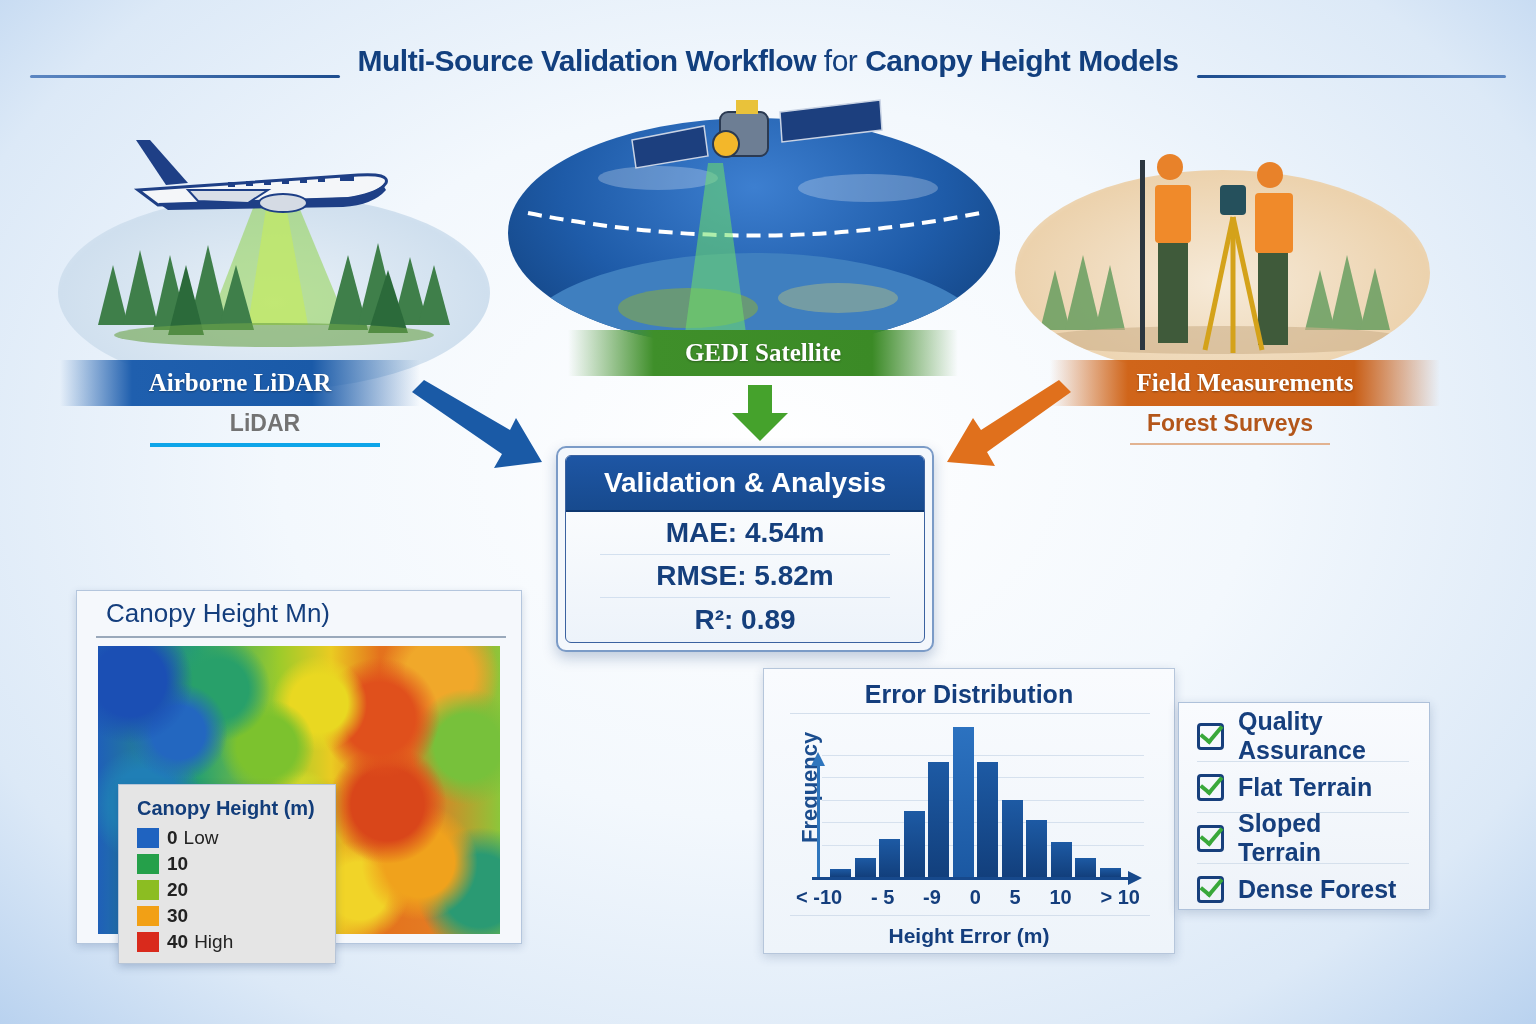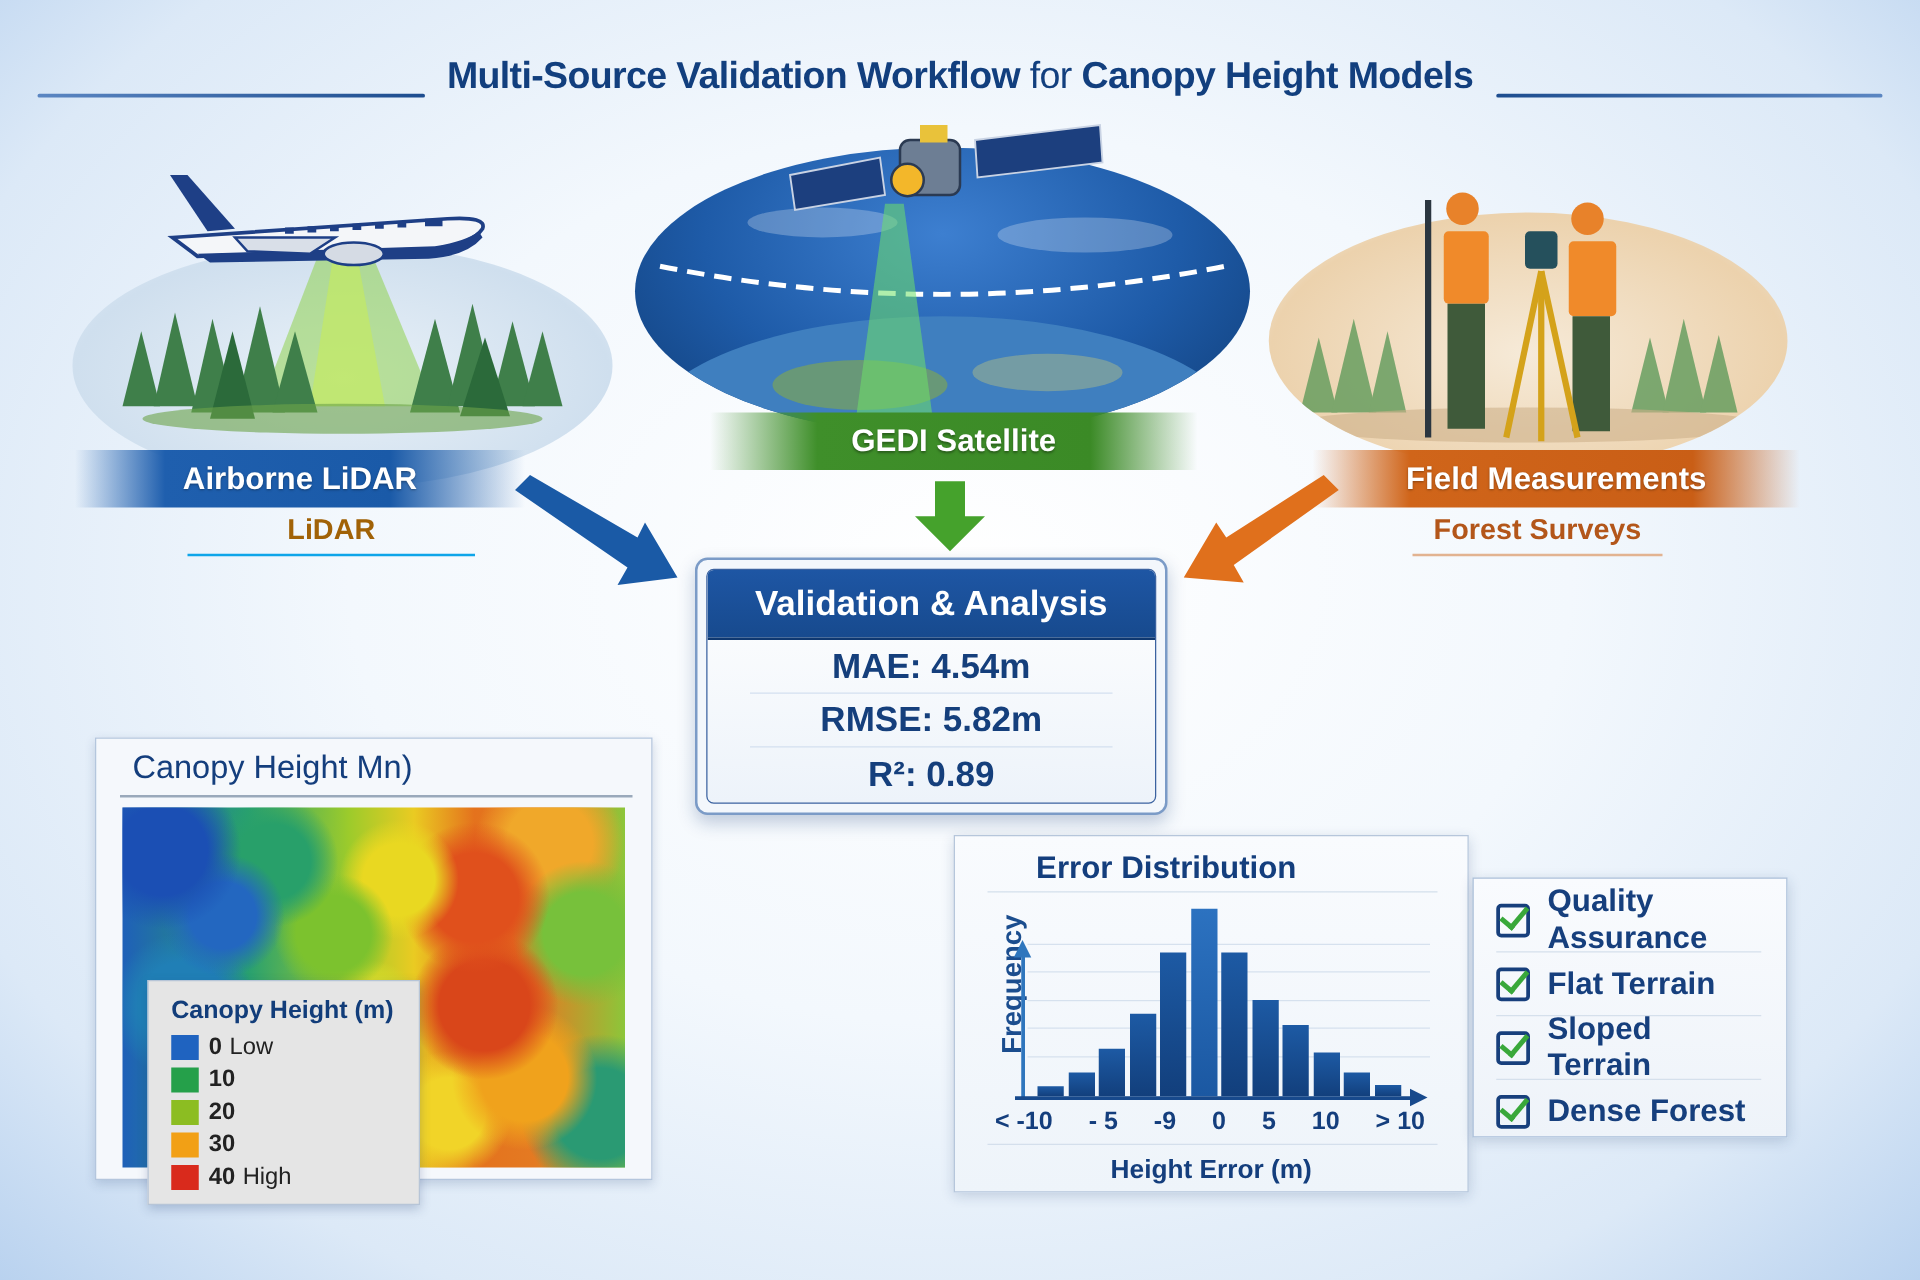--- a/index.html
+++ b/index.html
@@ -19,26 +19,26 @@
   .title-text { font-family: "Liberation Sans", sans-serif; font-weight: bold; font-size: 30px; color: #123f7e; letter-spacing: -0.5px; white-space: nowrap; }
   .title-text .thin { font-weight: normal; }
 
   
   .scene { border-radius: 50%; overflow: hidden; }
   .scene-lidar { left: 58px; top: 195px; width: 432px; height: 195px; background: radial-gradient(ellipse at 50% 55%, #e9f1f8 0%, #cfdfee 70%, rgba(200,220,240,0) 100%); }
   .scene-gedi { left: 508px; top: 118px; width: 492px; height: 230px; background: radial-gradient(ellipse at 50% 30%, #3d7fd0 0%, #1e5ba8 55%, #164a8c 80%, rgba(120,160,210,0.4) 100%); }
   .scene-field { left: 1015px; top: 170px; width: 415px; height: 205px; background: radial-gradient(ellipse at 50% 55%, #f6ead8 0%, #ecd2ad 70%, rgba(240,220,190,0) 100%); }
 
   
-  .banner { height: 46px; display: flex; align-items: center; justify-content: center; color: #fff; font-weight: bold; font-size: 25px; text-shadow: 0 1px 2px rgba(0,0,0,0.35); }
+  .banner { height: 46px; display: flex; align-items: center; justify-content: center; color: #fff; font-weight: bold; font-size: 25px; text-shadow: 0 1px 2px rgba(0,0,0,0.35); font-family: Liberation Serif, serif; }
   .banner-lidar { left: 60px; top: 360px; width: 360px; background: linear-gradient(90deg, rgba(30,90,170,0) 0%, #1f5fae 20%, #1a5aa8 70%, rgba(30,90,170,0) 100%); }
   .banner-gedi { left: 568px; top: 330px; width: 390px; background: linear-gradient(90deg, rgba(70,150,40,0) 0%, #3f8f2a 22%, #3b8a26 78%, rgba(70,150,40,0) 100%); }
   .banner-field { left: 1050px; top: 360px; width: 390px; background: linear-gradient(90deg, rgba(210,100,20,0) 0%, #d0651a 20%, #c95e16 78%, rgba(210,100,20,0) 100%); }
   .subtitle { font-size: 23px; font-weight: bold; text-align: center; padding-bottom: 6px; }
-  .subtitle-lidar { left: 150px; top: 410px: ; top: 410px; width: 230px; color: #a16207; border-bottom: 2px solid #0ea5e9; }
+  .subtitle-lidar { left: 150px; top: 410px: ; top: 410px; width: 230px; color: #737373; border-bottom: 4px solid #0ea5e9; }
   .subtitle-field { left: 1130px; top: 410px; width: 200px; color: #b3561a; border-bottom: 2px solid #e2b391; }
 
   
   .val-box { left: 556px; top: 446px; width: 378px; height: 206px; background: #f3f7fc; border: 2px solid #7b9bc7; border-radius: 10px; box-shadow: 0 6px 14px rgba(20,60,120,0.25); padding: 7px; }
   .val-inner { width: 100%; height: 100%; border: 1px solid #3b62a0; border-radius: 6px; background: linear-gradient(#ffffff, #edf3fa); overflow: hidden; text-align: center; }
   .val-head { height: 56px; background: linear-gradient(#1e56a4, #174a8e); color: #fff; font-weight: bold; font-size: 28px; display: flex; align-items: center; justify-content: center; border-bottom: 2px solid #0f3870; }
   .val-row { height: 43px; display: flex; align-items: center; justify-content: center; font-weight: bold; font-size: 28px; color: #153f7c; margin: 0 34px; border-bottom: 1px solid #d3e0ef; }
   .val-row:last-child { border-bottom: none; }
 
   
@@ -64,21 +64,21 @@
       linear-gradient(90deg, #1f60b8 0%, #28a070 25%, #9ccb2b 45%, #eacb22 58%, #e4721d 70%, #e47a22 82%, #8cc63a 100%);
   }
   .legend { left: 118px; top: 784px; width: 218px; height: 180px; background: #e5e5e5; border: 1px solid #b7c5d7; box-shadow: 0 3px 8px rgba(30,60,110,0.25); padding: 12px 0 0 18px; }
   .legend-title { font-size: 20px; font-weight: bold; color: #123d7a; margin-bottom: 5px; }
   .legend-item { display: flex; align-items: center; height: 26px; font-size: 19px; color: #222; }
   .legend-swatch { width: 22px; height: 20px; margin-right: 8px; }
   .legend-item b { margin-right: 6px; font-weight: bold; }
 
   
   .err-panel { left: 763px; top: 668px; width: 412px; height: 286px; background: linear-gradient(#f9fbfe, #eef4fa); border: 1px solid #b6c6db; box-shadow: 0 3px 10px rgba(30,60,110,0.2); }
-  .err-title { left: 727px; top: 680px; width: 412px; text-align: center; font-size: 25px; font-weight: bold; color: #143e7d; }
+  .err-title { left: 763px; top: 680px; width: 412px; text-align: center; font-size: 25px; font-weight: bold; color: #143e7d; }
   .err-title-rule { left: 790px; top: 713px; width: 360px; height: 1px; background: #d4dfec; }
   .err-y-label { left: 770px; top: 790px; width: 80px; transform: rotate(-90deg); transform-origin: center; font-size: 22px; font-weight: bold; color: #1b4d8e; text-align: center; }
   .y-axis { left: 817px; top: 762px; width: 3px; height: 116px; background: #2f76bd; }
   .y-arrow { left: 811px; top: 752px; width: 0; height: 0; border-left: 7px solid transparent; border-right: 7px solid transparent; border-bottom: 14px solid #2f76bd; }
   .grid-line { left: 822px; width: 322px; height: 1px; background: #d6e1ee; }
   .x-axis { left: 812px; top: 877px; width: 320px; height: 3px; background: #17498c; }
   .x-arrow { left: 1128px; top: 871px; width: 0; height: 0; border-top: 7px solid transparent; border-bottom: 7px solid transparent; border-left: 14px solid #17498c; }
   .bars { left: 830px; top: 727px; width: 300px; height: 150px; display: flex; align-items: flex-end; gap: 3.5px; }
   .bar { width: 21px; background: linear-gradient(#1d5aa4, #123f7c); }
   .bar.peak { background: linear-gradient(#2c72c0, #1b58a2); }

